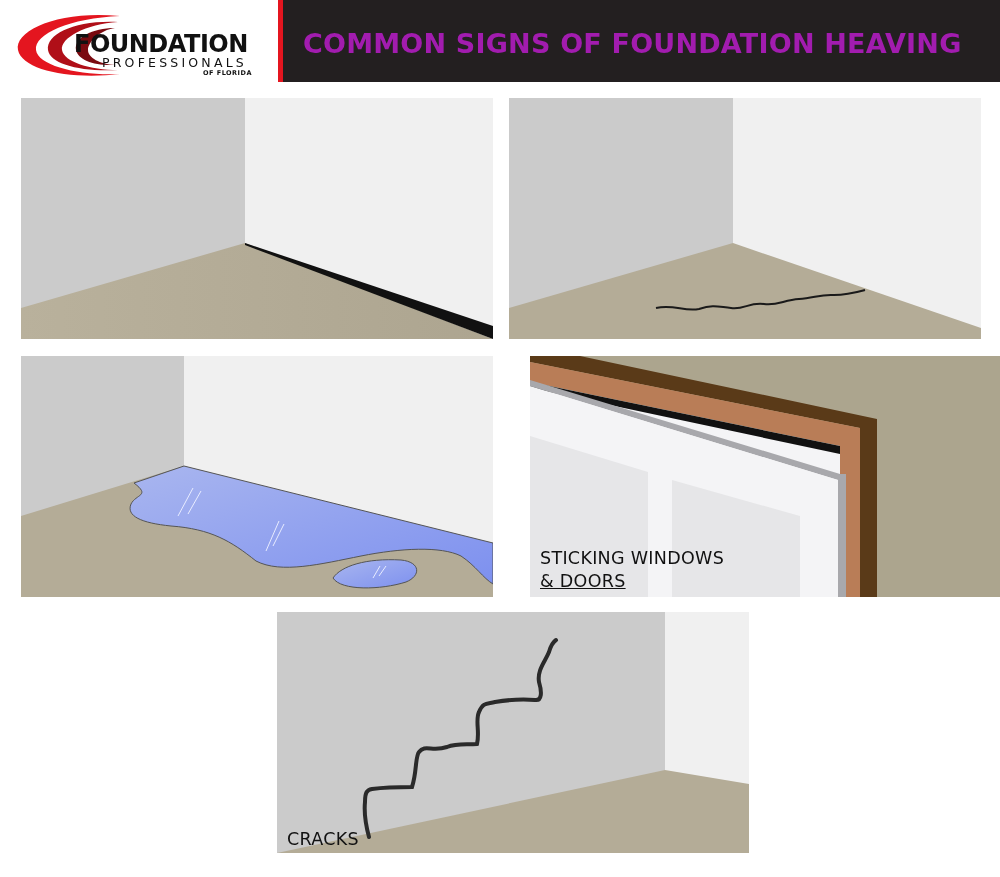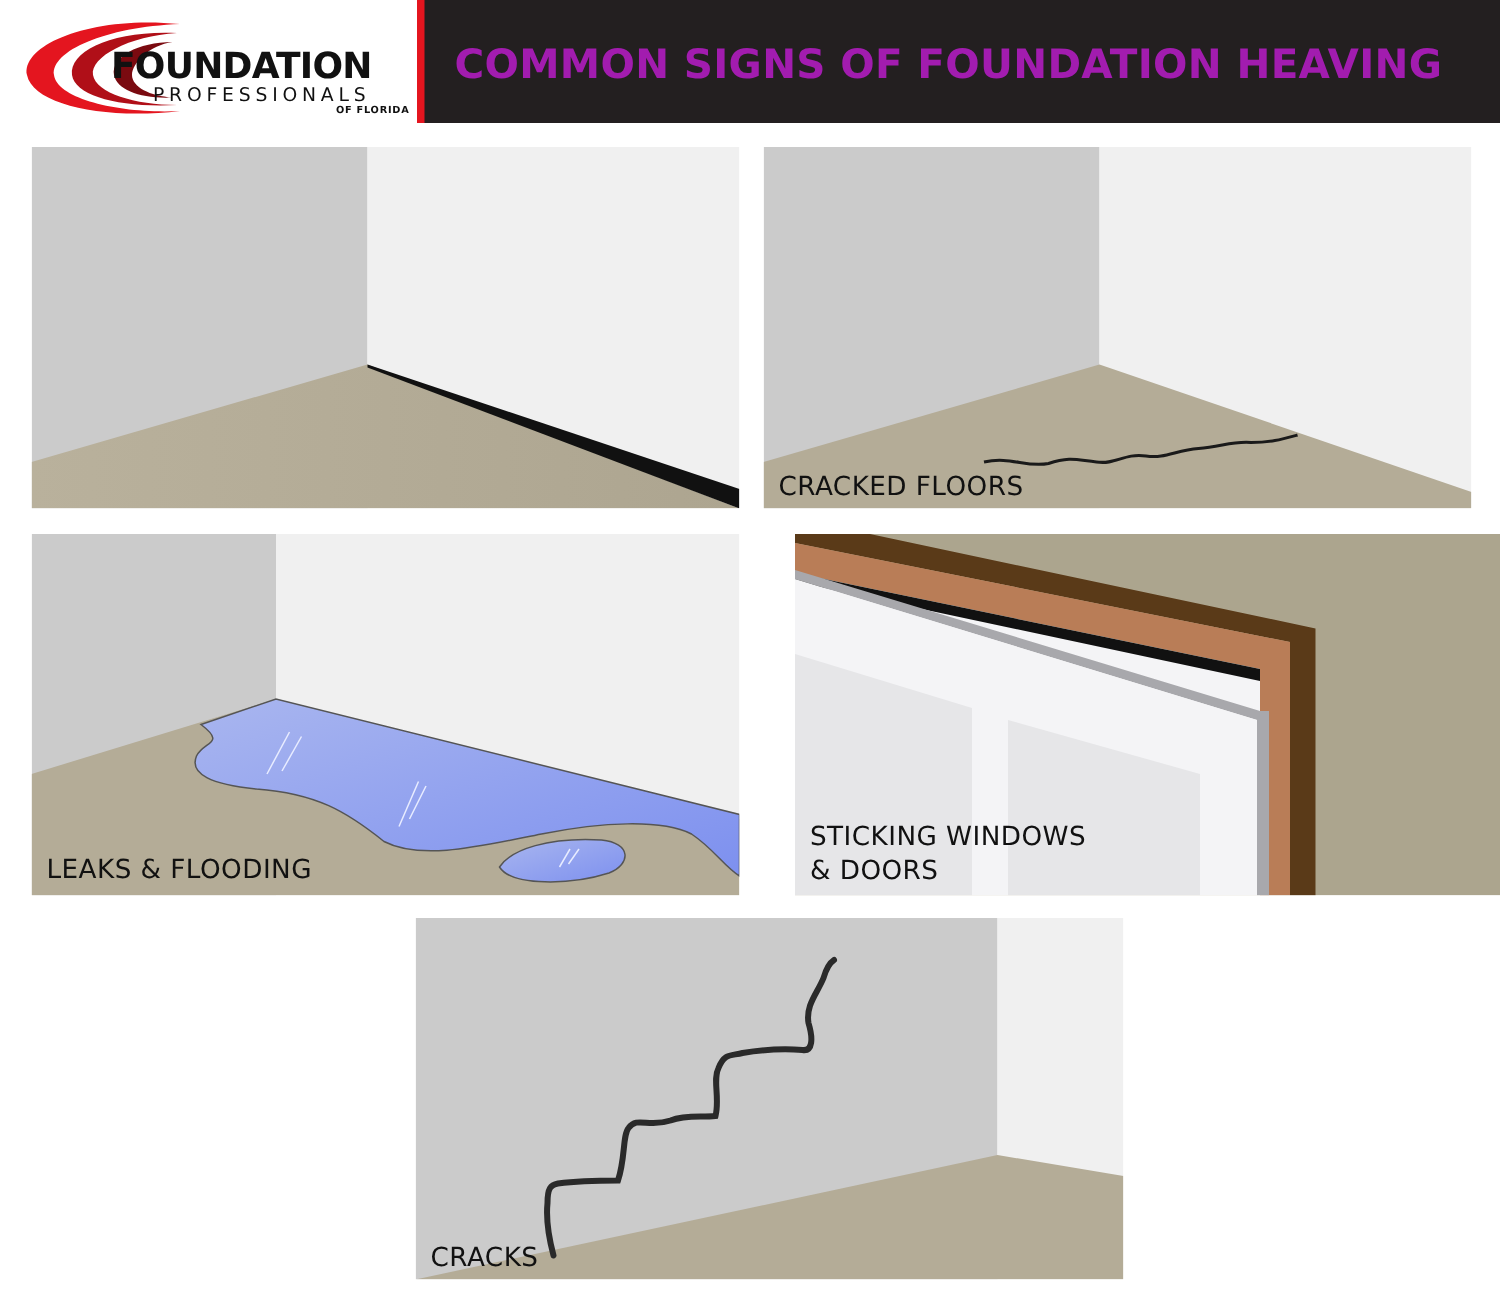--- a/index.html
+++ b/index.html
@@ -3,21 +3,21 @@
 <meta charset="utf-8">
 <style>
   html,body{margin:0;padding:0;background:#ffffff;}
   body{width:1000px;height:877px;position:relative;overflow:hidden;font-family:"Liberation Sans",sans-serif;}
   .header-logo{position:absolute;left:0;top:0;width:278px;height:82px;background:#fff;}
   .header-bar{position:absolute;left:278px;top:0;width:722px;height:82px;background:#231f20;}
   .header-accent{position:absolute;left:278px;top:0;width:5px;height:82px;background:#e4151f;}
   .header-title{position:absolute;left:303px;top:28px;color:#a21caf;font-weight:bold;font-size:27px;letter-spacing:0.2px;white-space:nowrap;font-family:"DejaVu Sans",sans-serif;}
   .logo-word1{position:absolute;left:74px;top:30px;font-family:"DejaVu Sans",sans-serif;font-weight:bold;font-size:24px;color:#111;letter-spacing:-0.5px;}
   .logo-word2{position:absolute;left:78px;top:55px;font-family:"DejaVu Sans",sans-serif;font-size:12.5px;color:#111;letter-spacing:3.2px;margin-left:24px;}
-  .logo-word3{position:absolute;left:203px;top:69px;font-family:"DejaVu Sans",sans-serif;font-weight:bold;font-size:6.5px;color:#111;letter-spacing:0.5px;margin-left:21px;}
+  .logo-word3{position:absolute;left:203px;top:69px;font-family:"DejaVu Sans",sans-serif;font-weight:bold;font-size:6.5px;color:#111;letter-spacing:0.5px;}
   .panel{position:absolute;width:472px;height:241px;overflow:hidden;}
   .panel svg{position:absolute;left:0;top:0;}
   .panel-label{position:absolute;left:10px;color:#111;font-family:"DejaVu Sans",sans-serif;font-size:17.5px;letter-spacing:0.3px;line-height:23px;white-space:nowrap;}
 </style>
 </head>
 <body>
 
 <div class="header-logo">
   <svg width="278" height="82" style="position:absolute;left:0;top:0;">
     <path d="M120 16 C60 10 14 30 18 50 C22 70 70 80 120 74 C80 76 38 66 36 50 C34 34 70 18 120 16 Z" fill="#e4151f"></path>
@@ -47,21 +47,20 @@
   </svg>
 </div>
 
 <div class="panel" style="left:509px;top:98px;">
   <svg width="472" height="241">
     <rect x="0" y="0" width="224" height="241" fill="#cbcbcb"></rect>
     <rect x="224" y="0" width="248" height="241" fill="#f0f0f0"></rect>
     <polygon points="0,210 224,145 472,230 472,241 0,241" fill="#b4ac97"></polygon>
     <path d="M147 210 C165 206 175 214 190 211 C205 206 210 209 222 210 C235 212 240 204 255 206 C268 208 275 202 290 201 C305 200 312 196 325 197 C338 197 345 195 356 192" fill="none" stroke="#1a1a1a" stroke-width="2"></path>
   </svg>
-  <div class="panel-label" style="top:216px;">CRACKED FLOORS</div>
 </div>
 
 <div class="panel" style="left:21px;top:356px;">
   <svg width="472" height="241">
     <defs>
       <linearGradient id="wt" x1="0" y1="0" x2="1" y2="1">
           <stop offset="0" stop-color="#a9b6ef"></stop>
           <stop offset="1" stop-color="#7d90ef"></stop>
         </linearGradient>
     </defs>
@@ -70,37 +69,36 @@
     <polygon points="0,160 163,110 472,190 472,241 0,241" fill="#b4ac97"></polygon>
     <path d="M113 127 L163 110 L472 187 L472 228 C462 222 455 210 440 200 C420 190 380 192 340 200 C300 208 260 218 235 205 C210 185 190 173 150 170 C120 167 105 160 110 148 C115 138 130 140 113 127 Z" fill="url(#wt)" stroke="#555" stroke-width="1"></path>
     <path d="M312 222 C320 210 345 202 380 204 C400 206 400 220 385 226 C360 234 320 235 312 222 Z" fill="url(#wt)" stroke="#555" stroke-width="1"></path>
     <line x1="157" y1="160" x2="172" y2="132" stroke="#e8ecff" stroke-width="1"></line>
     <line x1="167" y1="158" x2="180" y2="135" stroke="#e8ecff" stroke-width="1"></line>
     <line x1="245" y1="195" x2="258" y2="165" stroke="#e8ecff" stroke-width="1"></line>
     <line x1="252" y1="190" x2="263" y2="168" stroke="#e8ecff" stroke-width="1"></line>
     <line x1="352" y1="222" x2="359" y2="210" stroke="#e8ecff" stroke-width="1"></line>
     <line x1="358" y1="220" x2="365" y2="210" stroke="#e8ecff" stroke-width="1"></line>
   </svg>
-  <div class="panel-label" style="top:213px;">LEAKS &amp; FLOODING</div>
 </div>
 
 <div class="panel" style="left:530px;top:356px;">
   <svg width="472" height="241">
     <rect x="0" y="0" width="472" height="241" fill="#aca58e"></rect>
     <polygon points="0,0 50,0 347,63 347,241 330,241 330,72 0,6" fill="#5a3a18"></polygon>
     <polygon points="0,6 330,72 330,241 310,241 310,90 0,26" fill="#b97d57"></polygon>
     <polygon points="0,26 310,90 310,241 0,241" fill="#f4f4f6"></polygon>
     <polygon points="0,26 310,90 310,98 0,32" fill="#111"></polygon>
     <polygon points="0,24 310,118 316,118 316,241 308,241 308,124 0,30" fill="#a8a8ac"></polygon>
     <polygon points="0,30 308,124 308,241 0,241" fill="#f4f4f6"></polygon>
     <polygon points="0,80 118,116 118,241 0,241" fill="#e6e6e8"></polygon>
     <polygon points="142,124 270,160 270,241 142,241" fill="#e6e6e8"></polygon>
   </svg>
   <div class="panel-label" style="top:191px;">STICKING WINDOWS</div>
-  <div class="panel-label" style="top:214px;">&amp; DOORS</div>
+  <div class="panel-label" style="top:214px;text-decoration:underline;">&amp; DOORS</div>
 </div>
 
 <div class="panel" style="left:277px;top:612px;">
   <svg width="472" height="241">
     <rect x="0" y="0" width="388" height="241" fill="#cbcbcb"></rect>
     <rect x="388" y="0" width="84" height="241" fill="#f0f0f0"></rect>
     <polygon points="0,241 388,158 472,172 472,241" fill="#b4ac97"></polygon>
     <path d="M92 225 C88 210 87 200 88 190 C88 180 90 178 95 177 C110 175 120 175 135 175 C140 160 138 145 142 140 C148 132 155 140 170 135 C180 131 190 133 200 132 C203 120 198 108 202 100 C206 90 210 92 218 90 C230 88 245 87 258 88 C265 89 265 80 262 70 C260 58 268 50 272 40 C274 33 276 30 279 28" fill="none" stroke="#2a2a2a" stroke-width="4" stroke-linecap="round"></path>
   </svg>
   <div class="panel-label" style="top:216px;">CRACKS</div>

